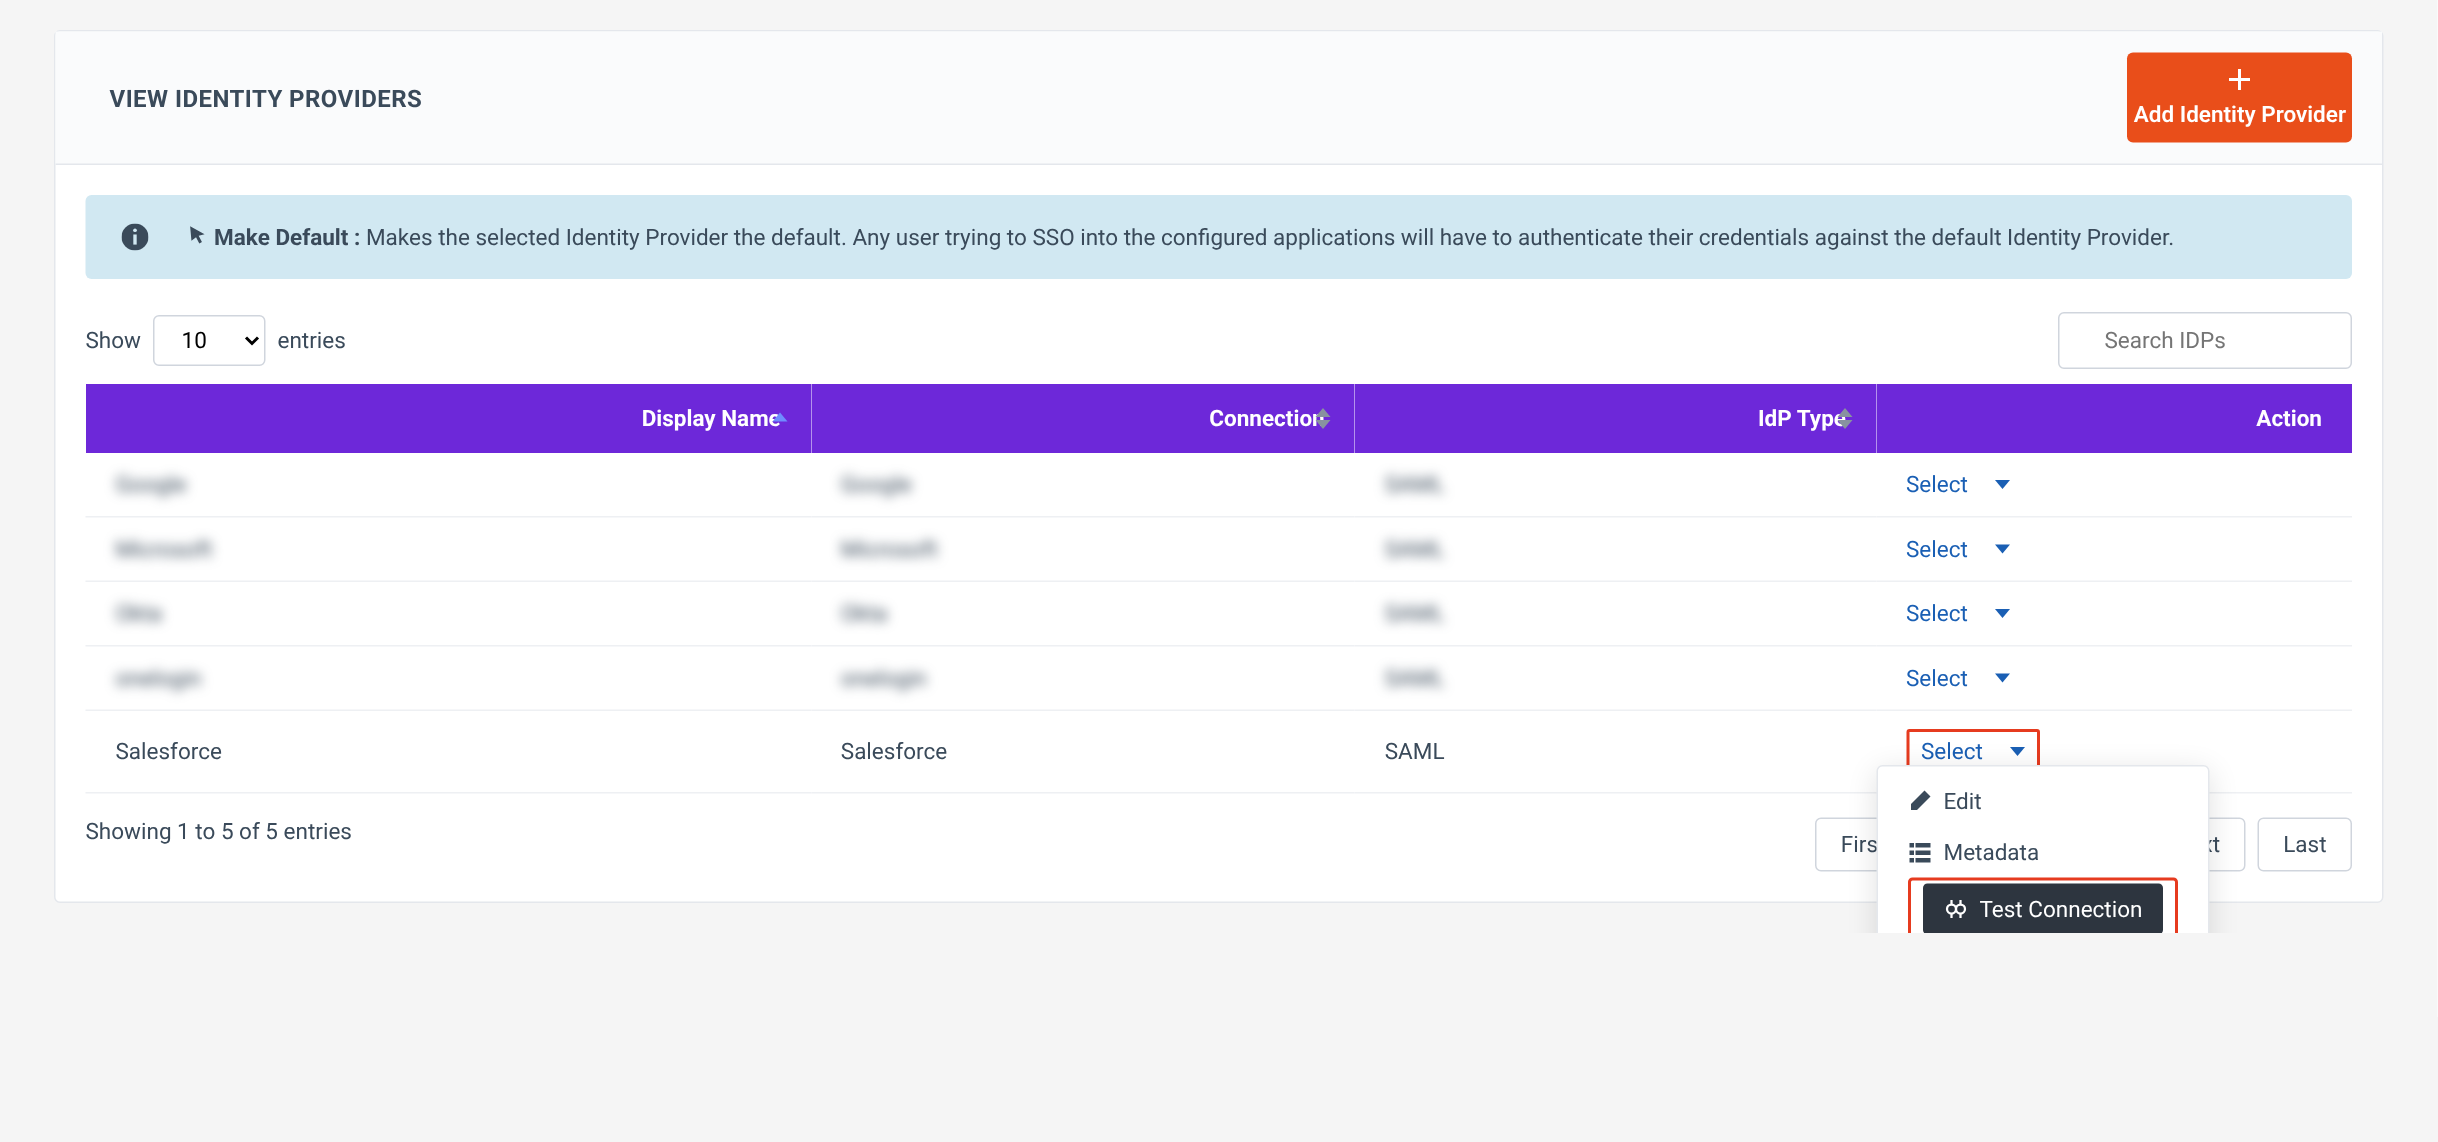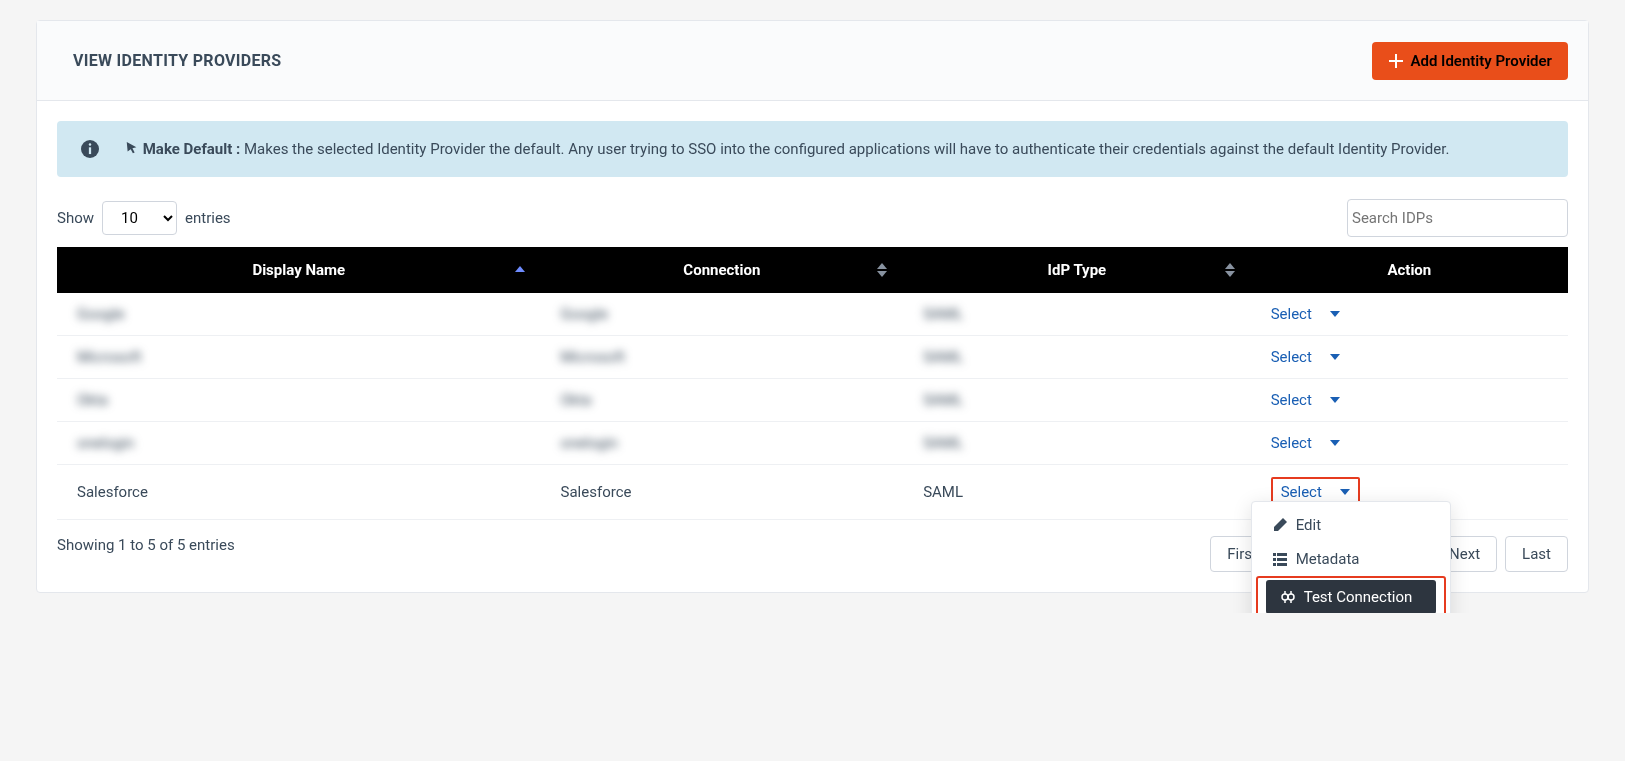--- a/index.html
+++ b/index.html
@@ -1,33 +1,33 @@
 <!DOCTYPE html>
 <html><head>
 <meta charset="utf-8">
 <style>
   * { box-sizing: border-box; font-family: -apple-system, BlinkMacSystemFont, "Segoe UI", Roboto, sans-serif; }
   body { margin: 0; background: #f5f5f5; padding: 20px 36px; color: #3a4a5a; font-size: 15px; }
   .card { background: #fff; border: 1px solid #e4e7ec; border-radius: 4px; }
   .card-header { display: flex; justify-content: space-between; align-items: center; padding: 14px 20px; border-bottom: 1px solid #e4e7ec; background: #fafbfc; }
   .card-header h2 { margin: 16px; font-size: 16px; font-weight: 700; color: #3a4a5a; letter-spacing: 0.3px; }
-  .btn-primary { background: #e94e1a; color: #000000; border: none; padding: 10px 16px; border-radius: 4px; font-size: 15px; font-weight: 600; cursor: pointer; display: flex; align-items: center; gap: 6px; }
+  .btn-primary { background: #e94e1a; color: #ffffff; border: none; padding: 10px 4px; border-radius: 4px; font-size: 15px; font-weight: 600; cursor: pointer; display: flex; align-items: center; gap: 6px; flex-direction: column; }
   .btn-primary svg { width: 16px; height: 16px; fill: #fff; }
   .card-body { padding: 20px; }
   .info-banner { background: #d1e8f2; border-radius: 4px; padding: 16px 24px; display: flex; gap: 26px; align-items: flex-start; color: #3a4a5a; }
   .info-banner .info-icon { width: 18px; height: 18px; flex-shrink: 0; margin-top: 3px; }
   .info-text { line-height: 1.6; font-size: 15px; }
   .info-text b { font-weight: 700; }
   .pointer-icon { display: inline-block; width: 14px; height: 14px; vertical-align: -1px; }
   .table-controls { display: flex; justify-content: space-between; align-items: center; margin: 22px 0 10px; }
   .show-entries { display: flex; align-items: center; gap: 8px; }
   .show-entries select { padding: 6px 22px 6px 14px; border: 1px solid #d0d5dd; border-radius: 4px; font-size: 15px; background: #fff; }
-  .search-box input { padding: 9px 4px; border: 1px solid #d0d5dd; border-radius: 4px; font-size: 15px; width: 221px; }
+  .search-box input { padding: 9px 30px; border: 1px solid #d0d5dd; border-radius: 4px; font-size: 15px; width: 196px; }
   table { width: 100%; border-collapse: collapse; }
-  thead th { background: #000000; color: #fff; text-align: center; padding: 14px 20px; font-weight: 700; font-size: 15px; position: relative; }
+  thead th { background: #6d28d9; color: #fff; text-align: right; padding: 14px 20px; font-weight: 700; font-size: 15px; position: relative; }
   thead th .sort-arrows { position: absolute; right: 16px; top: 50%; transform: translateY(-50%); display: flex; flex-direction: column; gap: 0; }
   thead th .sort-arrow { width: 0; height: 0; border-left: 5px solid transparent; border-right: 5px solid transparent; }
   thead th .sort-up { border-bottom: 6px solid #8892a0; margin-bottom: 2px; }
   thead th .sort-up.active { border-bottom-color: #6f8cff; }
   thead th .sort-down { border-top: 6px solid #8892a0; }
   tbody tr { border-bottom: 1px solid #eef0f3; }
   tbody td { padding: 12px 20px; font-size: 15px; color: #3a4a5a; }
   .blur-text { filter: blur(4px); user-select: none; }
   .select-link { color: #1a5fb4; text-decoration: none; font-size: 15px; display: inline-flex; align-items: center; gap: 18px; cursor: pointer; }
   .select-link .caret { width: 0; height: 0; border-left: 5px solid transparent; border-right: 5px solid transparent; border-top: 6px solid #1a5fb4; }
@@ -35,21 +35,21 @@
   .table-footer { display: flex; justify-content: space-between; align-items: flex-start; margin-top: 16px; }
   .pagination { display: flex; gap: 8px; }
   .page-btn { padding: 8px 16px; border: 1px solid #d0d5dd; background: #fff; color: #3a4a5a; border-radius: 4px; cursor: pointer; font-size: 15px; }
   .page-btn.active { background: #f0f0f0; }
   .dropdown { position: absolute; background: #fff; border: 1px solid #e4e7ec; box-shadow: 0 4px 20px rgba(0,0,0,0.12); border-radius: 4px; min-width: 200px; padding: 6px 0; z-index: 100; }
   .dropdown-item { padding: 8px 20px; display: flex; align-items: center; gap: 8px; cursor: pointer; font-size: 15px; color: #3a4a5a; }
   .dropdown-item.highlighted { background: #2d353f; color: #fff; border-radius: 3px; margin: 0 6px; padding: 8px 14px; }
   .dropdown-item.danger { color: #e63b1f; }
   .dropdown-item svg { width: 16px; height: 16px; flex-shrink: 0; }
   .dropdown-wrap { position: relative; }
-  .dropdown-wrap.highlighted-wrap { border: 2px solid #e63b1f; border-radius: 3px; padding: 2px; margin: 0 4px; }
+  .dropdown-wrap.highlighted-wrap { border: 2px solid #e63b1f; border-radius: 3px; padding: 2px; margin: 0 20px; }
   .action-cell { position: relative; }
 </style>
 </head>
 <body>
 
 <div class="card">
   <div class="card-header">
     <h2>VIEW IDENTITY PROVIDERS</h2>
     <button class="btn-primary">
       <svg viewBox="0 0 16 16">

